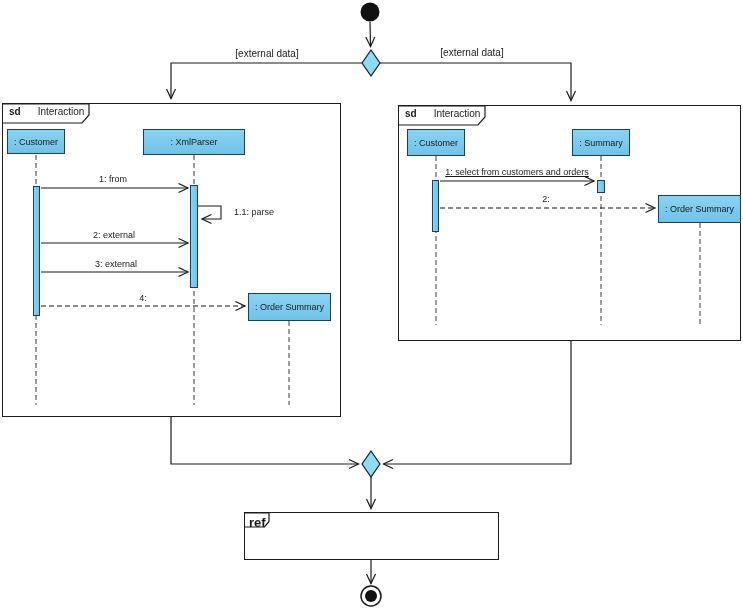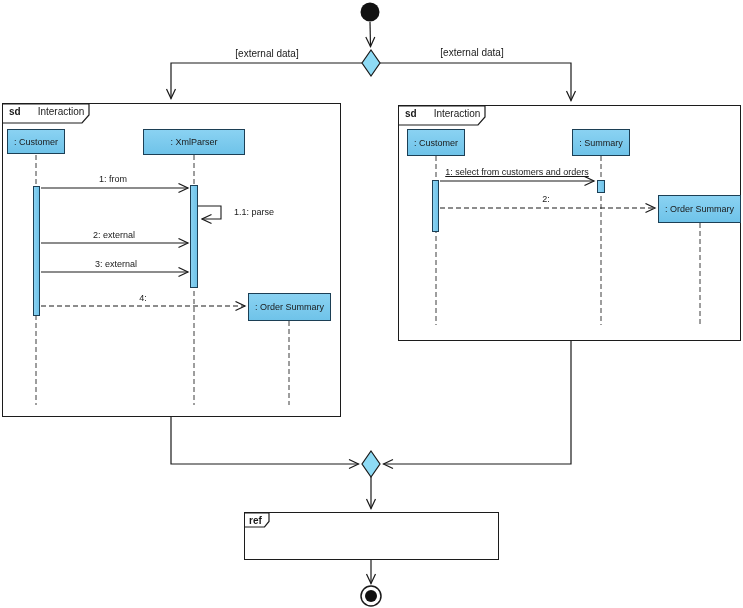--- a/index.html
+++ b/index.html
@@ -19,21 +19,21 @@
     font-size:9px;white-space:nowrap;
   }
   .activation{
     position:absolute;box-sizing:border-box;border:1px solid #1c3f55;
     background:linear-gradient(90deg,#8ad2f2,#6fc3e9);
   }
   .msg-label{position:absolute;font-size:9px;white-space:nowrap;transform:translateX(-50%);}
   .msg-label.no-center{transform:none;}
   .guard-label{position:absolute;font-size:10px;white-space:nowrap;transform:translateX(-50%);}
   .ref-label{position:absolute;font-size:11px;white-space:nowrap;transform:translateX(-50%);}
-  .ref-tag{position:absolute;font-size:10px;font-weight:bold;}
+  .ref-tag{position:absolute;font-size:13px;font-weight:bold;}
 </style>
 </head>
 <body>
 
 <div class="canvas">
 
   <svg class="layer" width="743" height="608" viewBox="0 0 743 608">
     <defs>
       <marker id="arrow" markerWidth="12" markerHeight="12" refX="10.5" refY="5.5" orient="auto" markerUnits="userSpaceOnUse">
         <path d="M1,1 L10.5,5.5 L1,10" fill="none" stroke="#1a1a1a" stroke-width="1.2"></path>

